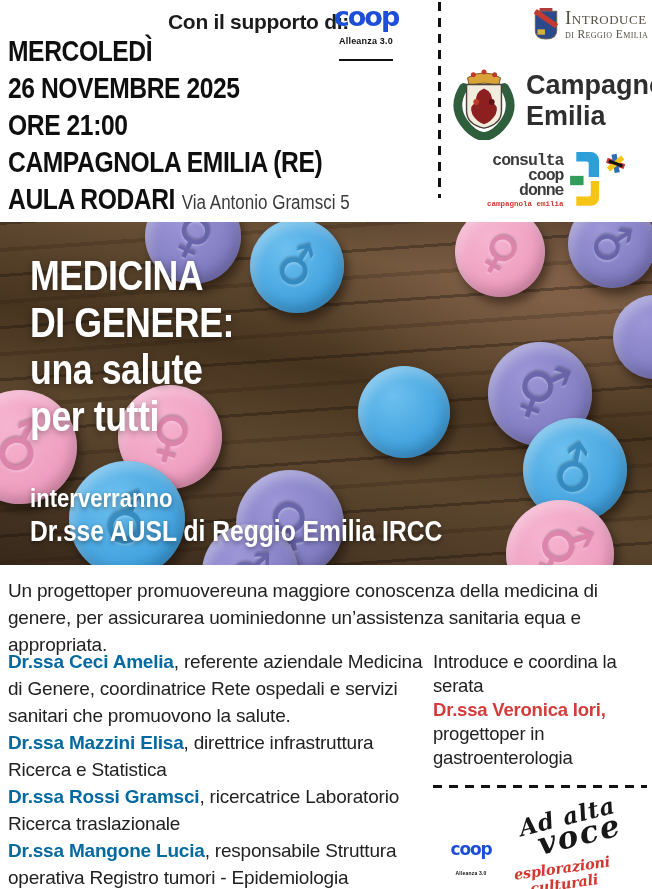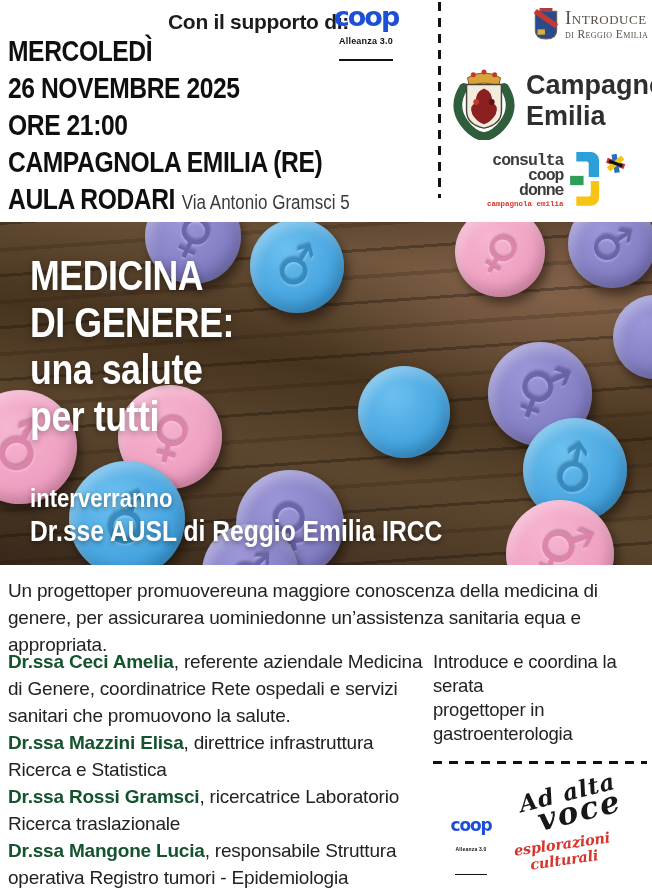--- a/index.html
+++ b/index.html
@@ -83,21 +83,21 @@
   .hero-sub { margin-top: 42px; font-weight: 800; text-shadow: 0 2px 6px rgba(0,0,0,0.4); }
   .hero-sub-l1 { font-size: 26px; line-height: 32px; }
   .hero-sub-l2 { font-size: 29px; line-height: 34px; }
 
   
   .intro {
     position: absolute; left: 8px; top: 577px; width: 642px;
     font-size: 19px; line-height: 27px; color: #222; letter-spacing: -0.2px;
   }
   .speakers { position: absolute; left: 8px; top: 648px; width: 424px; font-size: 19px; line-height: 27px; color: #222; letter-spacing: -0.2px; }
-  .speaker-name { color: #14532d; font-weight: 700; }
+  .speaker-name { color: #0369a1; font-weight: 700; }
   .right-col { position: absolute; left: 433px; top: 650px; width: 215px; font-size: 18.5px; line-height: 24px; color: #222; letter-spacing: -0.2px; }
   .moderator-name { color: #d43c3c; font-weight: 700; }
   .h-dash { margin-top: 15px; width: 214px; height: 3px; background: repeating-linear-gradient(90deg, #111 0 9px, transparent 9px 16px); }
 
   
   .adav { position: relative; margin-top: 10px; height: 105px; }
   .adav-coop { position: absolute; left: 16px; top: 44px; width: 44px; text-align: center; }
   .adav-coop .coop-word { font-size: 17px; line-height: 15px; letter-spacing: -1.2px; }
   .adav-coop .coop-sub { font-size: 5px; border-bottom-width: 1px; }
   .adav-text {
@@ -247,20 +247,21 @@
 
   <div class="speakers">
     <p class="speaker"><span class="speaker-name">Dr.ssa Ceci Amelia</span><span>, referente aziendale Medicina di Genere, coordinatrice Rete ospedali e servizi sanitari che promuovono la salute.</span></p>
     <p class="speaker"><span class="speaker-name">Dr.ssa Mazzini Elisa</span><span>, direttrice infrastruttura Ricerca e Statistica</span></p>
     <p class="speaker"><span class="speaker-name">Dr.ssa Rossi Gramsci</span><span>, ricercatrice Laboratorio Ricerca traslazionale</span></p>
     <p class="speaker"><span class="speaker-name">Dr.ssa Mangone Lucia</span><span>, responsabile Struttura operativa Registro tumori - Epidemiologia</span></p>
   </div>
 
   <div class="right-col">
     <div>Introduce e coordina la serata</div>
+    <div class="moderator-name">Dr.ssa Veronica Iori,</div>
     <div>progettoper in gastroenterologia</div>
     <div class="h-dash"></div>
 
     <div class="adav">
       <div class="adav-coop">
         <span class="coop-word">coop</span>
         <span class="coop-sub">Alleanza 3.0</span>
       </div>
       <div class="adav-text">
         <div class="adav-l1">Ad alta</div>

